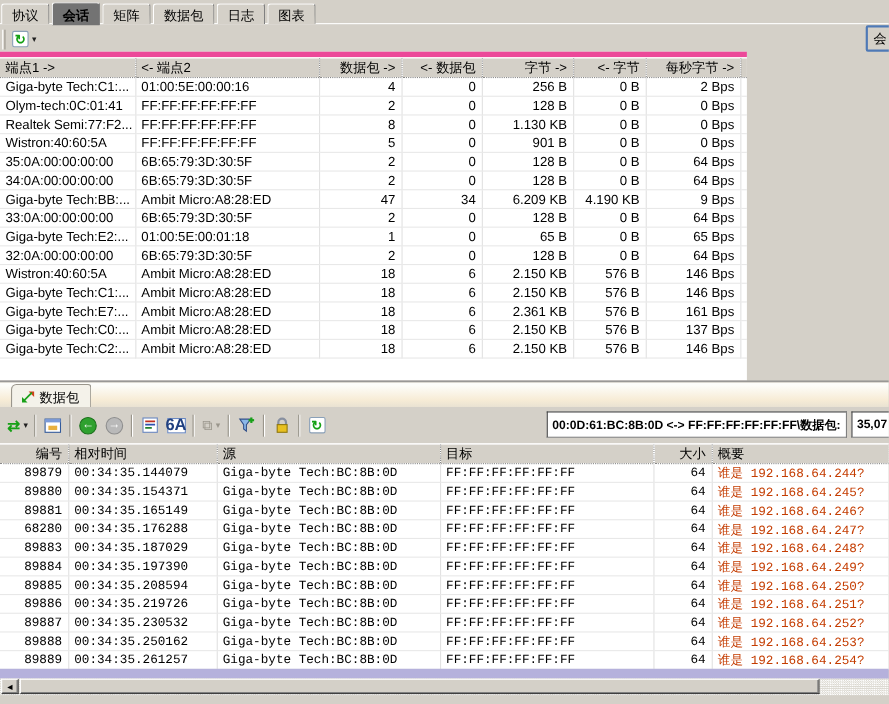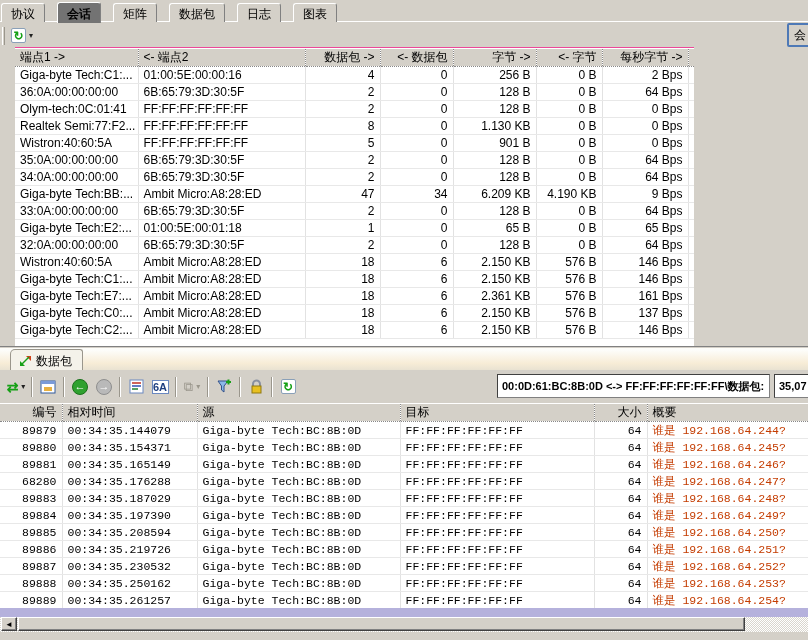--- a/index.html
+++ b/index.html
@@ -2,40 +2,40 @@
 <html><head>
 <meta charset="utf-8">
 <style>
   * { margin:0; padding:0; box-sizing:border-box; }
   html,body { width:808px; height:640px; overflow:hidden; }
   body { background:#D4D0C8; font-family:"Liberation Sans", sans-serif; font-size:12px; color:#000; position:relative; }
 
   
   .tabbar { position:absolute; top:1px; left:1px; height:21px; display:flex; align-items:flex-end; z-index:5; }
   .tab { height:19px; padding:2px 9px 2px 9px; background:#D4D0C8; border:1px solid #808080;
-         border-bottom:none; border-top-color:#fff; border-left-color:#fff; margin-right:12px;
+         border-bottom:none; border-top-color:#fff; border-left-color:#fff; margin-right:2px;
          border-radius:3px 3px 0 0; cursor:default; white-space:nowrap; }
   .tab.active { font-weight:bold; height:21px; position:relative; top:1px; padding-top:3px; background:#737373; z-index:6; }
   .tabline { position:absolute; top:21px; left:0; width:808px; border-top:1px solid #FFFFFF; z-index:4; }
 
   
   .toolbar-top { position:absolute; top:24px; left:0; width:786px; height:23px; display:flex; align-items:center; }
   .grip { width:3px; height:18px; border-left:1px solid #fff; border-right:1px solid #9a968c; margin:0 4px 0 2px; }
   .tbtn { height:22px; min-width:24px; display:flex; align-items:center; justify-content:center; gap:1px; background:transparent; border:none; padding:0 2px; }
   .sheeticon { width:15px; height:15px; background:#fff; border:1px solid #8aa0b8; border-radius:2px;
                display:flex; align-items:center; justify-content:center; color:#14A014; font-weight:bold; font-size:12px; line-height:1; }
   .caret { font-size:8px; color:#202020; margin-left:2px; }
 
   
   .partial-btn { position:absolute; top:23px; left:787px; width:30px; height:24px; background:#D4D0C8;
                  border:2px solid #4E79B6; border-radius:2px; display:flex; align-items:center; padding-left:5px; font-size:12px; }
 
   
-  .session-area { position:absolute; top:47px; left:15px; width:679px; height:299px; background:#fff; overflow:hidden;
-                  border-top:1px solid #ec4899; }
+  .session-area { position:absolute; top:47px; left:0; width:679px; height:299px; background:#fff; overflow:hidden;
+                  border-top:5px solid #ec4899; }
   table { border-collapse:collapse; table-layout:fixed; width:808px; }
   .stbl th { height:17px; background:#D4D0C8; font-weight:normal; padding:0 5px;
              border-right:1px dotted #888; border-bottom:1px dotted #888; border-top:1px solid #fff;
              text-align:left; white-space:nowrap; overflow:hidden; }
   .stbl th.num, .stbl td.num { text-align:right; }
   .stbl td { height:17px; padding:0 5px; border-right:1px solid #E2E2E2; border-bottom:1px solid #E8E8E8;
              white-space:nowrap; overflow:hidden; font-size:12px; }
 
   
   .bottom-panel { position:absolute; top:346px; left:0; width:808px; height:294px; background:#D4D0C8; border-top:1px solid #808080; }
@@ -44,21 +44,21 @@
   .ptab { position:absolute; top:1px; left:10px; height:21px; padding:2px 10px 0 8px; background:#F4F2EA;
           border:1px solid #9a968c; border-bottom:none; border-radius:5px 3px 0 0;
           display:flex; align-items:center; gap:4px; }
 
   .ptoolbar { position:absolute; top:23px; left:0; width:808px; height:33px; display:flex; align-items:center; padding-left:4px; }
   .sep { width:2px; height:20px; border-left:1px solid #9a968c; border-right:1px solid #fff; margin:0 3px; }
   .circle { width:16px; height:16px; border-radius:50%; display:flex; align-items:center; justify-content:center;
             color:#fff; font-weight:bold; font-size:11px; line-height:1; }
   .circle.green { background:#2FA12F; border:1px solid #1A701A; }
   .circle.gray  { background:#B9B9B9; border:1px solid #8E8E8E; }
-  .hexicon { width:17px; height:14px; background:#fff; border:1px solid #6A88C0; color:#204080; font-size:11px;
+  .hexicon { width:17px; height:14px; background:#fff; border:1px solid #6A88C0; color:#204080; font-size:15px;
              display:flex; align-items:center; justify-content:center; font-weight:bold; }
   .swapglyph { color:#16A016; font-weight:bold; font-size:14px; line-height:1; }
   .disabledglyph { color:#9a968c; font-size:13px; }
   .statusbox { position:absolute; top:4px; height:24px; background:#fff; border:1px solid #808080;
                border-top-color:#404040; border-left-color:#404040; display:flex; align-items:center;
                font-weight:bold; font-size:11px; padding:0 4px; white-space:nowrap; overflow:hidden; }
   .statusbox.pair { left:497px; width:273px;text-align:center; }
   .statusbox.count { left:774px; width:40px; }
 
   
@@ -138,31 +138,20 @@
           <td>01:00:5E:00:00:16</td>
           <td class="num">4</td>
           <td class="num">0</td>
           <td class="num">256 B</td>
           <td class="num">0 B</td>
           <td class="num">2 Bps</td>
           <td class="num">0 Bps</td>
           <td></td>
         </tr>
         <tr>
-          <td>36:0A:00:00:00:00</td>
-          <td>6B:65:79:3D:30:5F</td>
-          <td class="num">2</td>
-          <td class="num">0</td>
-          <td class="num">128 B</td>
-          <td class="num">0 B</td>
-          <td class="num">64 Bps</td>
-          <td class="num">0 Bps</td>
-          <td></td>
-        </tr>
-        <tr>
           <td>Olym-tech:0C:01:41</td>
           <td>FF:FF:FF:FF:FF:FF</td>
           <td class="num">2</td>
           <td class="num">0</td>
           <td class="num">128 B</td>
           <td class="num">0 B</td>
           <td class="num">0 Bps</td>
           <td class="num">0 Bps</td>
           <td></td>
         </tr>

